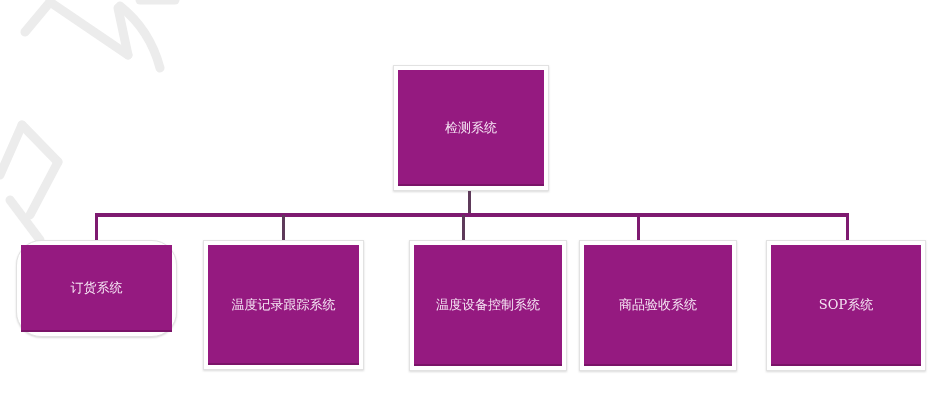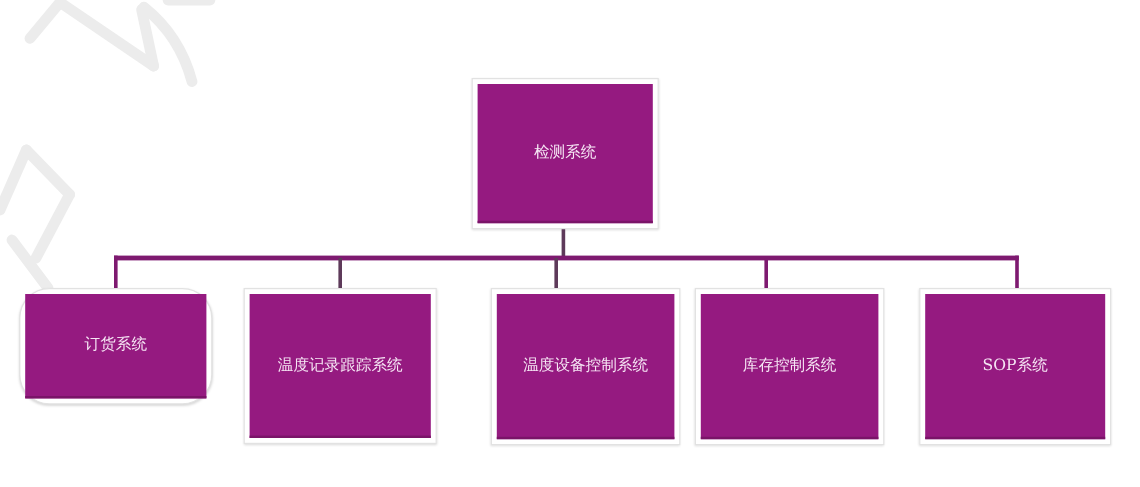--- a/index.html
+++ b/index.html
@@ -71,21 +71,21 @@
 </div>
 
 <div class="node" style="left:409px; top:240px; width:158px; height:131px;">
   <div class="node-inner">
     <span>温度设备控制系统</span>
   </div>
 </div>
 
 <div class="node" style="left:579px; top:240px; width:158px; height:131px;">
   <div class="node-inner">
-    <span>库存控制系统</span>
+    <span>商品验收系统</span>
   </div>
 </div>
 
 <div class="node" style="left:766px; top:240px; width:160px; height:131px;">
   <div class="node-inner">
     <span>SOP系统</span>
   </div>
 </div>
 
 </body></html>

